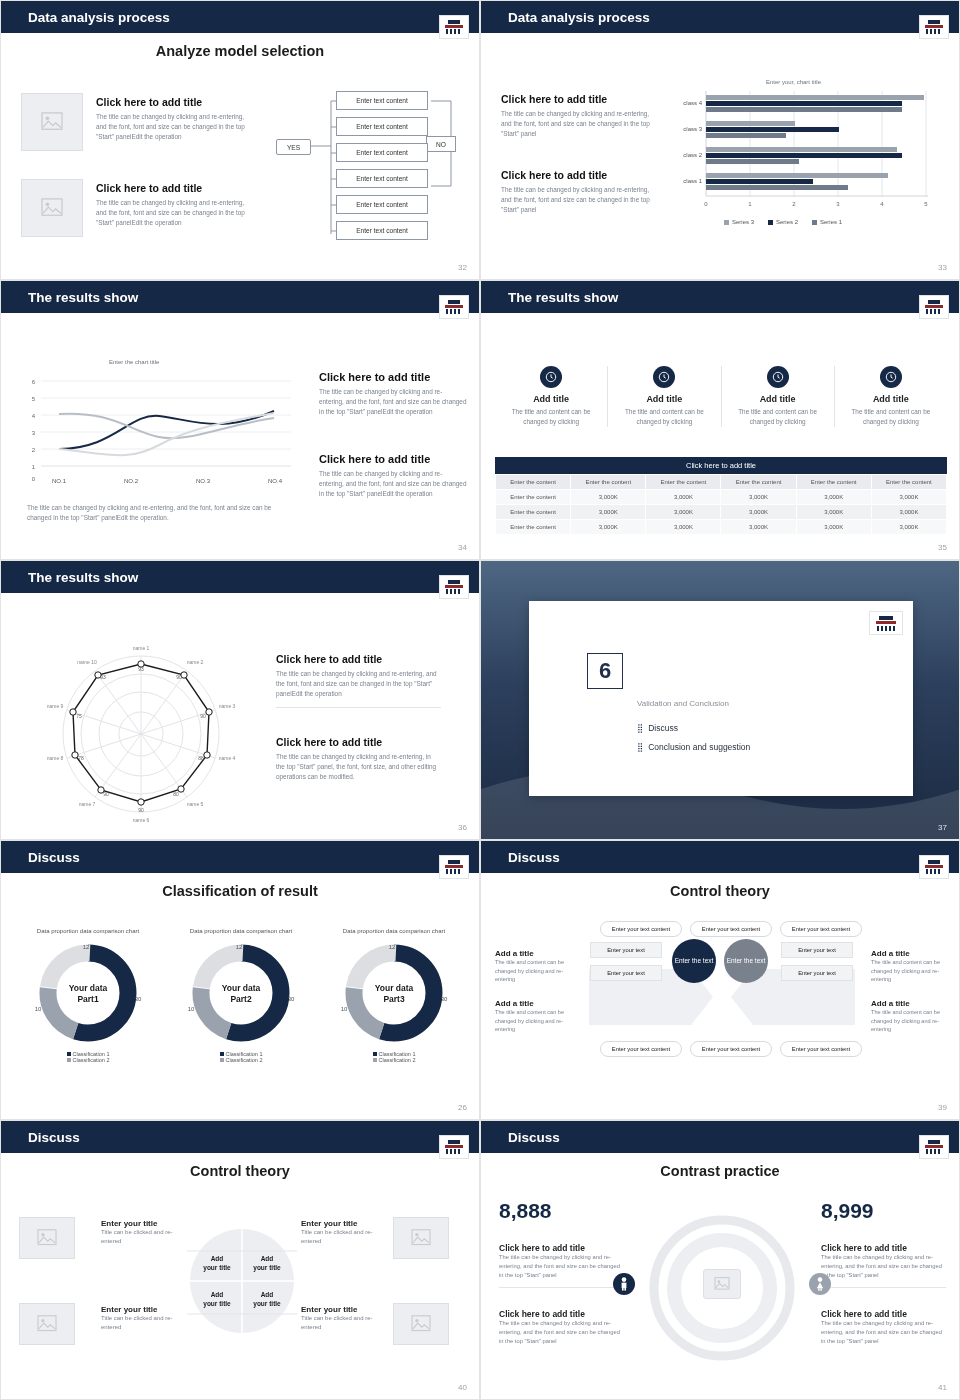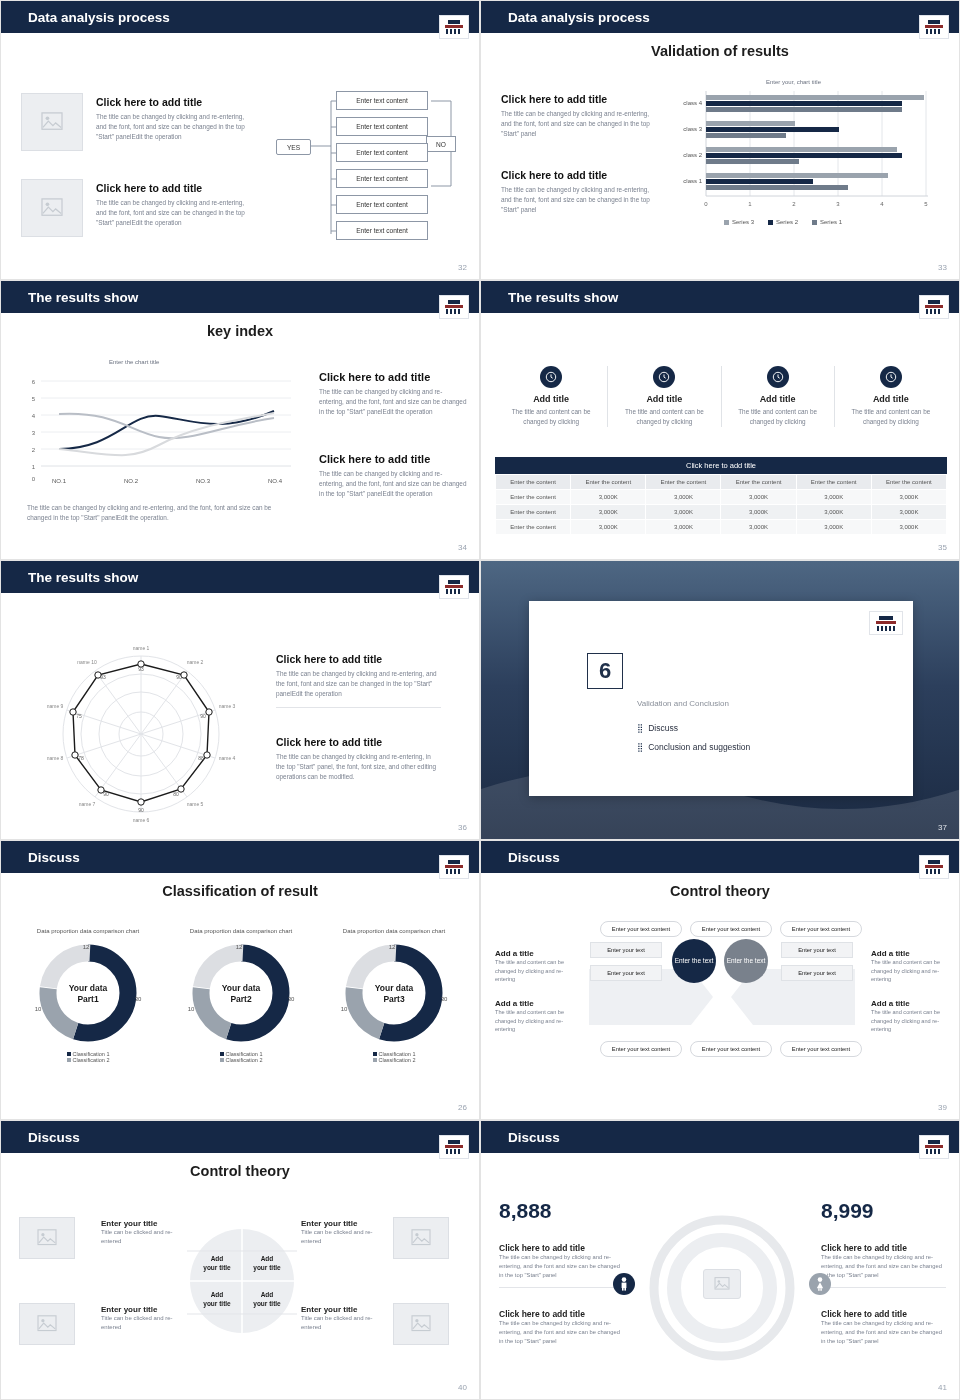--- a/index.html
+++ b/index.html
@@ -88,20 +88,21 @@
       </span>
       <span>Data analysis process</span>
     </div>
     <div class="logo">
         <span class="crest">
           <span class="top"></span>
           <span class="bar"></span>
           <span class="legs"></span>
         </span>
       </div>
+    <div class="title">Analyze model selection</div>
 
     <div class="abs imgbox" style="left:20px; top:92px; width:62px; height:58px;">
       <svg width="22" height="20" viewBox="0 0 24 22">
           <rect x="1" y="1" width="22" height="18" fill="none" stroke="#9aa3ad" stroke-width="1.4"></rect>
           <circle cx="7" cy="7" r="2" fill="#9aa3ad"></circle>
           <path d="M2 17l6-7 5 5 3-3 6 5" fill="none" stroke="#9aa3ad" stroke-width="1.4"></path>
         </svg>
     </div>
     <div class="abs" style="left:95px; top:95px; width:150px;">
       <div class="h3">Click here to add title</div>
@@ -162,21 +163,20 @@
       </span>
       <span>Data analysis process</span>
     </div>
     <div class="logo">
         <span class="crest">
           <span class="top"></span>
           <span class="bar"></span>
           <span class="legs"></span>
         </span>
       </div>
-    <div class="title">Validation of results</div>
 
     <div class="abs" style="left:20px; top:92px; width:160px;">
       <div class="h3">Click here to add title</div>
       <div class="body-txt">The title can be changed by clicking and re-entering, and the font, font and size can be changed in the top "Start" panel</div>
     </div>
     <div class="abs" style="left:20px; top:168px; width:160px;">
       <div class="h3">Click here to add title</div>
       <div class="body-txt">The title can be changed by clicking and re-entering, and the font, font and size can be changed in the top "Start" panel</div>
     </div>
 
@@ -249,21 +249,20 @@
       </span>
       <span>The results show</span>
     </div>
     <div class="logo">
         <span class="crest">
           <span class="top"></span>
           <span class="bar"></span>
           <span class="legs"></span>
         </span>
       </div>
-    <div class="title">key index</div>
 
     <div class="abs" style="left:18px; top:78px; width:280px; height:150px;">
       <div class="abs tinylbl" style="left:90px; top:0;">Enter the chart title</div>
       <svg class="abs" style="left:0;top:14px;" width="280" height="120">
         <line x1="22" y1="8" x2="272" y2="8" stroke="#eceef1"></line>
         <line x1="22" y1="25" x2="272" y2="25" stroke="#eceef1"></line>
         <line x1="22" y1="42" x2="272" y2="42" stroke="#eceef1"></line>
         <line x1="22" y1="59" x2="272" y2="59" stroke="#eceef1"></line>
         <line x1="22" y1="76" x2="272" y2="76" stroke="#eceef1"></line>
         <line x1="22" y1="93" x2="272" y2="93" stroke="#dfe2e6"></line>
@@ -765,20 +764,21 @@
       </span>
       <span>Discuss</span>
     </div>
     <div class="logo">
         <span class="crest">
           <span class="top"></span>
           <span class="bar"></span>
           <span class="legs"></span>
         </span>
       </div>
+    <div class="title">Contrast practice</div>
 
     <div class="abs" style="left:18px; top:78px; font-size:21px; font-weight:bold; color:#152846;">8,888</div>
     <div class="abs" style="left:340px; top:78px; font-size:21px; font-weight:bold; color:#152846;">8,999</div>
 
     <div class="abs" style="left:18px; top:122px; width:125px; padding-bottom:7px; border-bottom:1px solid #e3e5e9;">
       <div style="font-size:8.5px;font-weight:bold;">Click here to add title</div>
       <div class="body-txt" style="font-size:5.8px">The title can be changed by clicking and re-entering, and the font and size can be changed in the top "Start" panel</div>
     </div>
     <div class="abs" style="left:18px; top:188px; width:125px;">
       <div style="font-size:8.5px;font-weight:bold;">Click here to add title</div>

